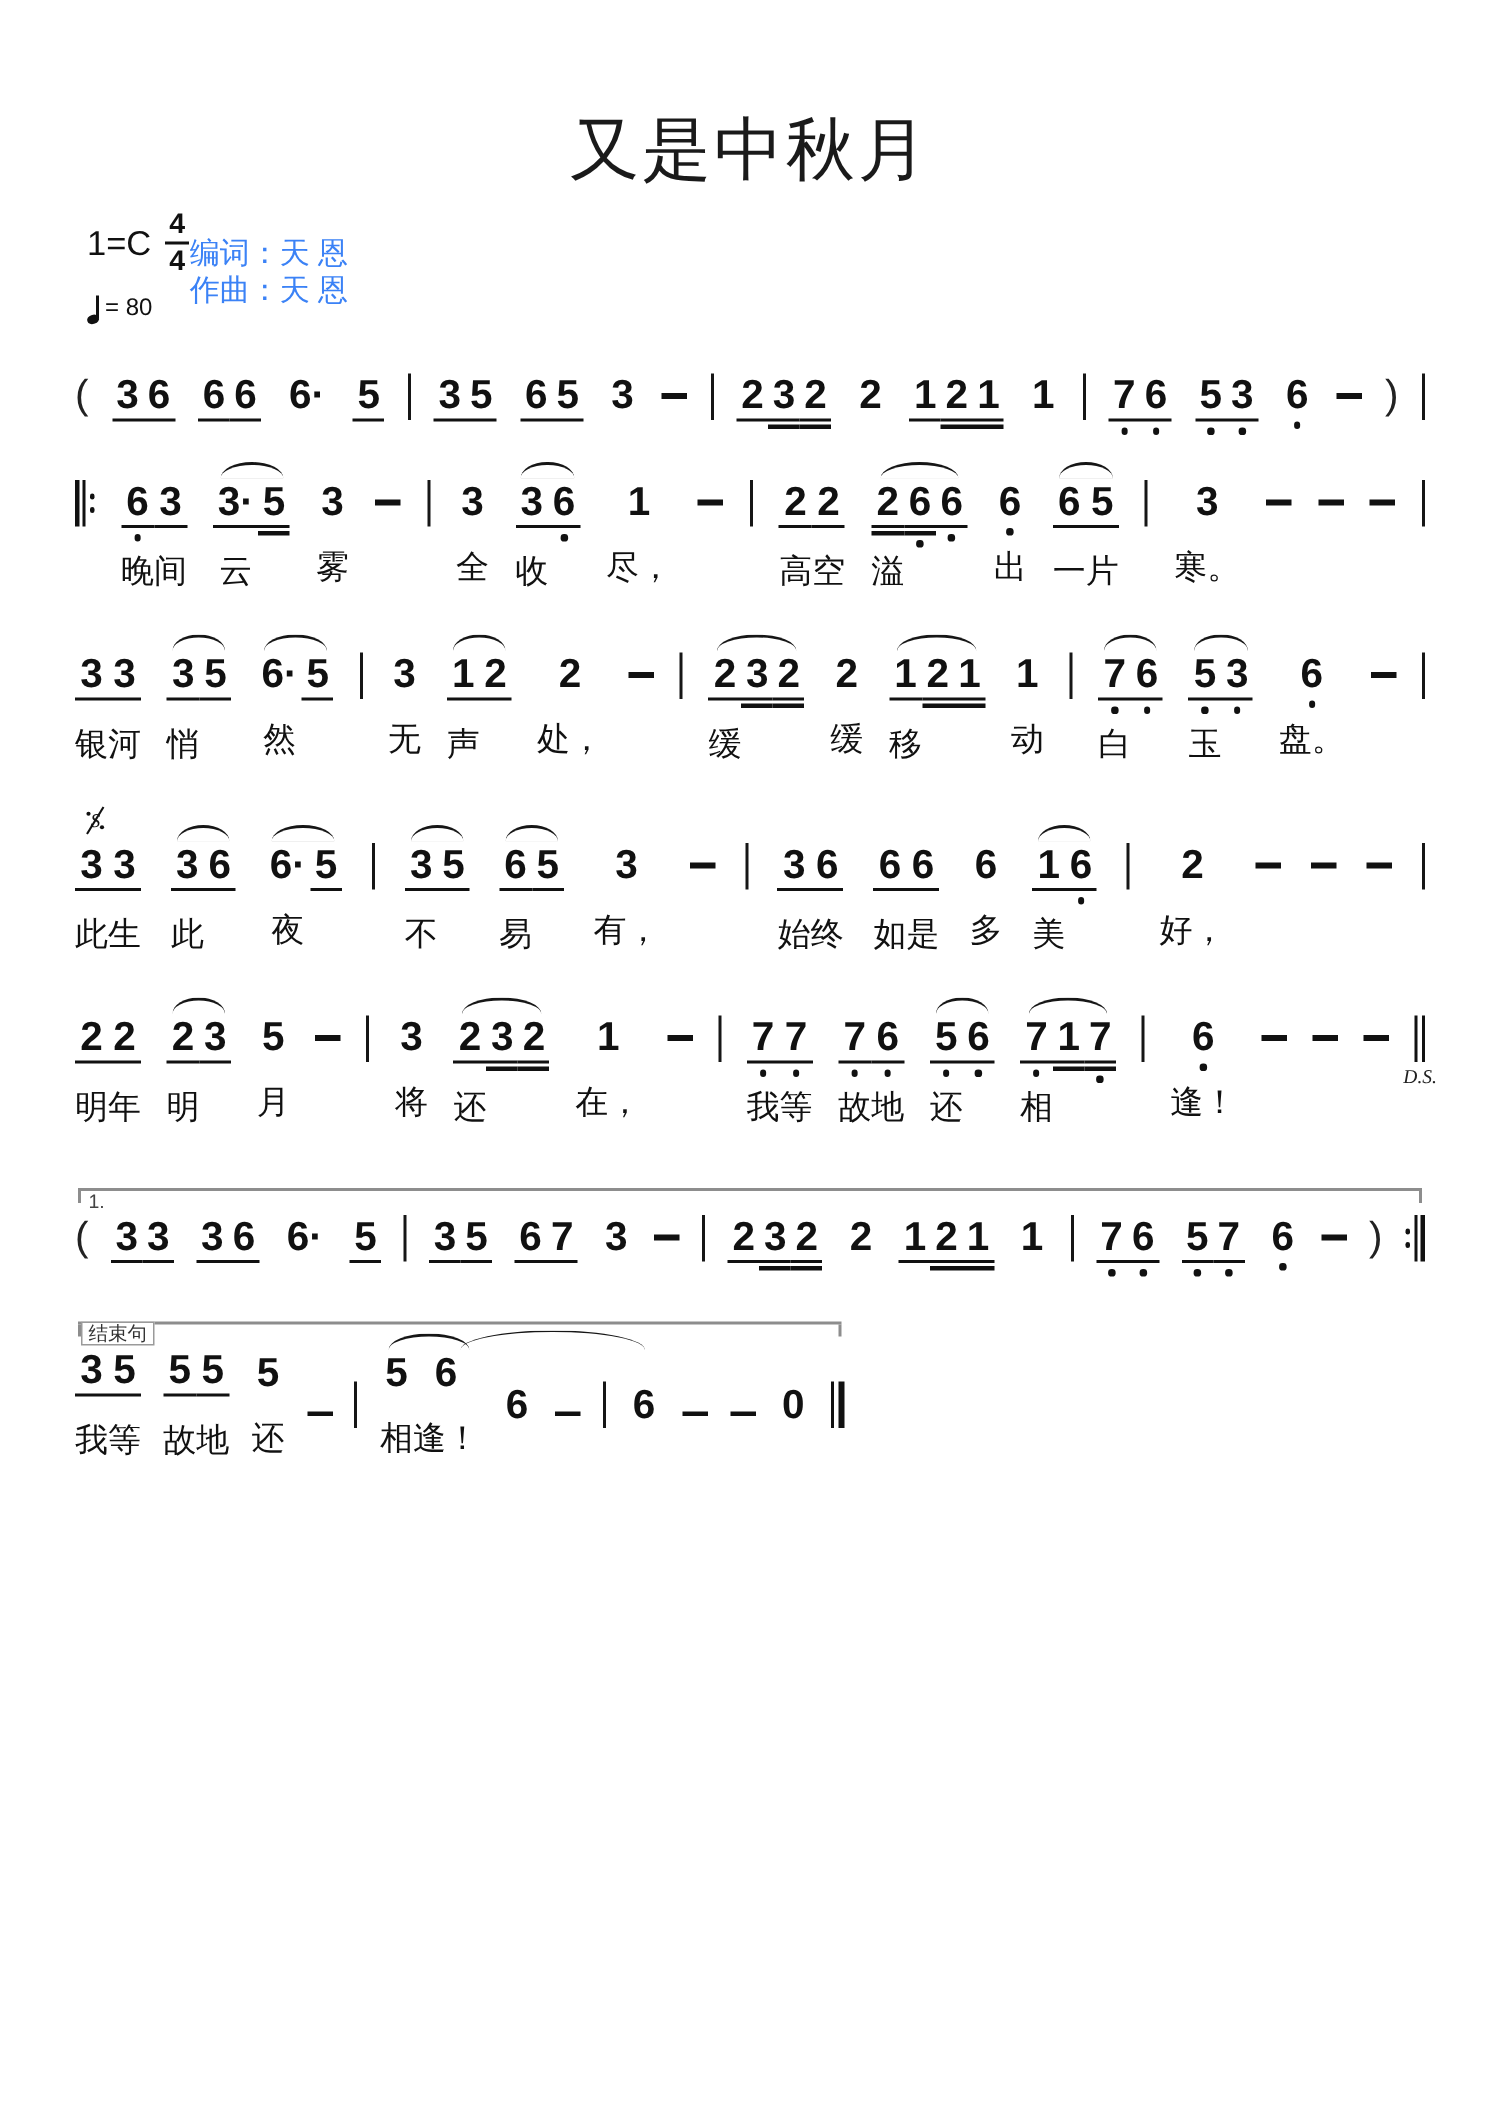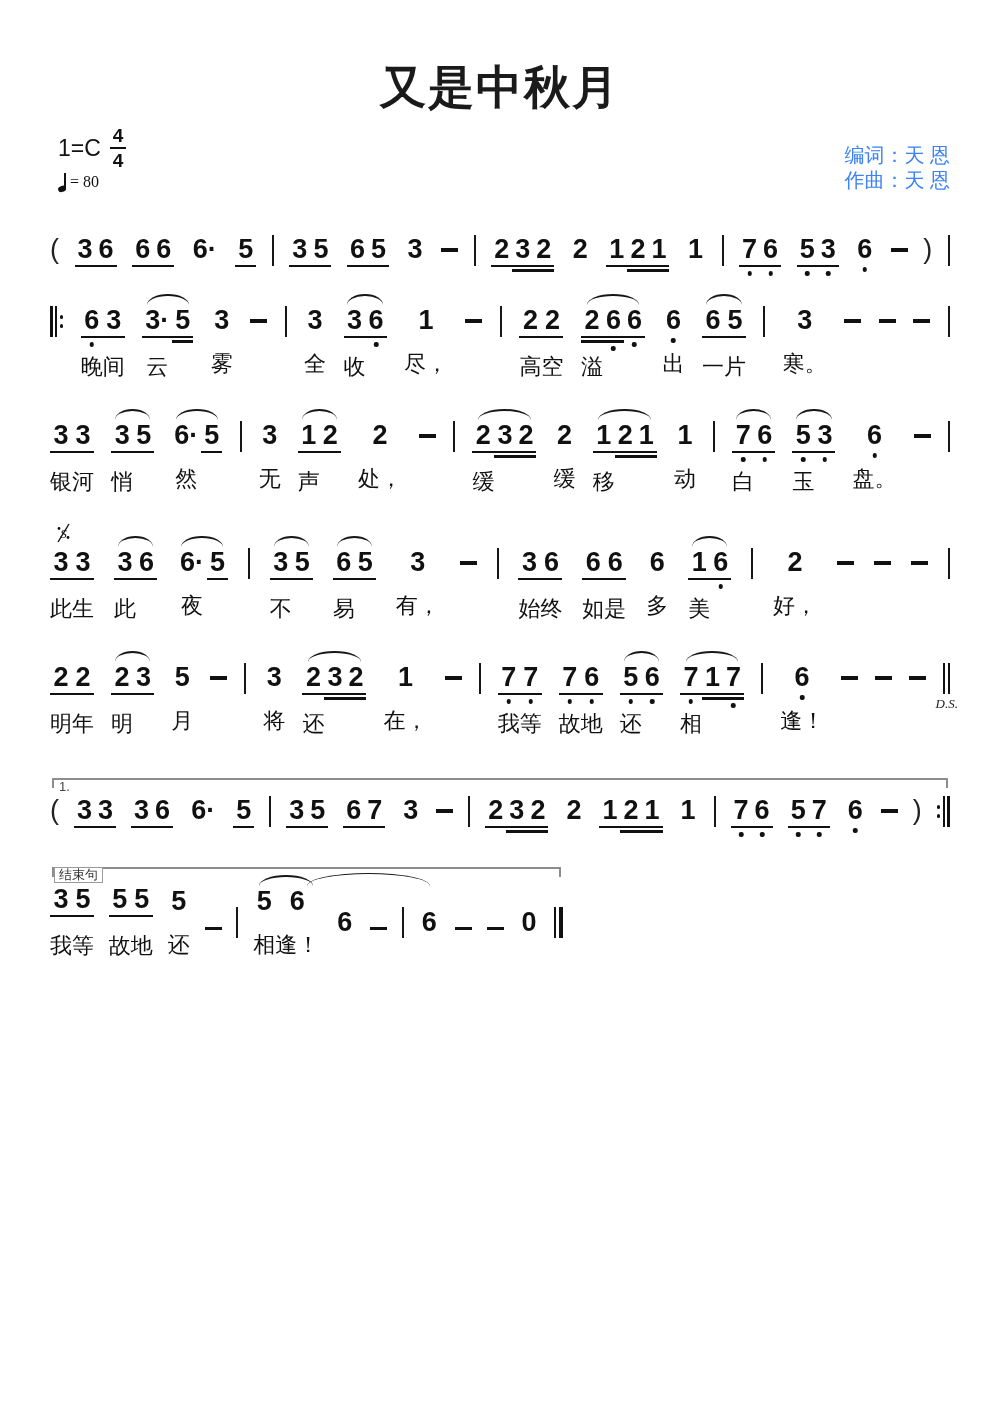--- a/index.html
+++ b/index.html
@@ -1,25 +1,25 @@
 <!DOCTYPE html>
 <html><head>
 <meta charset="utf-8">
 <style>
   html,body{margin:0;padding:0;background:#fff;}
   body{width:1000px;height:1415px;overflow:hidden;font-family:"Liberation Sans",sans-serif;color:#111;}
   .page{width:900px;margin:0 auto;padding-top:58px;position:relative;}
-  h1.title{font-size:46px;font-weight:bold;text-align:center;margin:0;line-height:58px;letter-spacing:2px;color:#1a1a1a;}
+  h1.title{font-size:46px;font-weight:normal;text-align:center;margin:12px;line-height:58px;letter-spacing:2px;color:#1a1a1a;}
 
-  .header{display:flex;justify-content:space-between;align-items:flex-start;margin-top:10px;height:78px;}
+  .header{display:flex;align-items:flex-start;margin-top:10px;height:78px;}
   .keyrow{display:flex;align-items:center;font-size:23px;margin-left:8px;}
   .frac{display:inline-flex;flex-direction:column;align-items:center;font-weight:bold;font-size:19px;line-height:1;margin-left:9px;}
   .frac .num{border-bottom:2px solid #111;padding:0 3px 2px;}
   .frac .den{padding-top:2px;}
-  .temporow{display:flex;align-items:center;margin-top:2px;margin-left:8px;font-size:16px;font-family:Liberation Serif, serif;}
+  .temporow{display:flex;align-items:center;margin-top:12px;margin-left:8px;font-size:16px;}
   .qnote{display:inline-block;position:relative;width:9px;height:19px;margin-right:3px;}
   .qnote::before{content:'';position:absolute;left:0;bottom:0;width:7.5px;height:5.5px;background:#111;border-radius:50%;transform:rotate(-18deg);}
   .qnote::after{content:'';position:absolute;right:1px;bottom:3px;width:1.6px;height:15px;background:#111;}
   .credits{text-align:left;font-size:20px;line-height:25px;color:#3b82f6;margin-top:17px;}
 
   .score-line{display:flex;justify-content:space-between;align-items:flex-start;position:relative;margin-top:30px;}
   .score-line.partial{width:57%;}
   .tok{display:inline-flex;flex-direction:column;align-items:center;}
   .notes{display:flex;align-items:flex-start;position:relative;}
   .notes.slur::before{content:'';position:absolute;left:9%;right:9%;top:-11px;height:9px;border-top:2px solid #161616;border-radius:50% 50% 0 0/100% 100% 0 0;}

